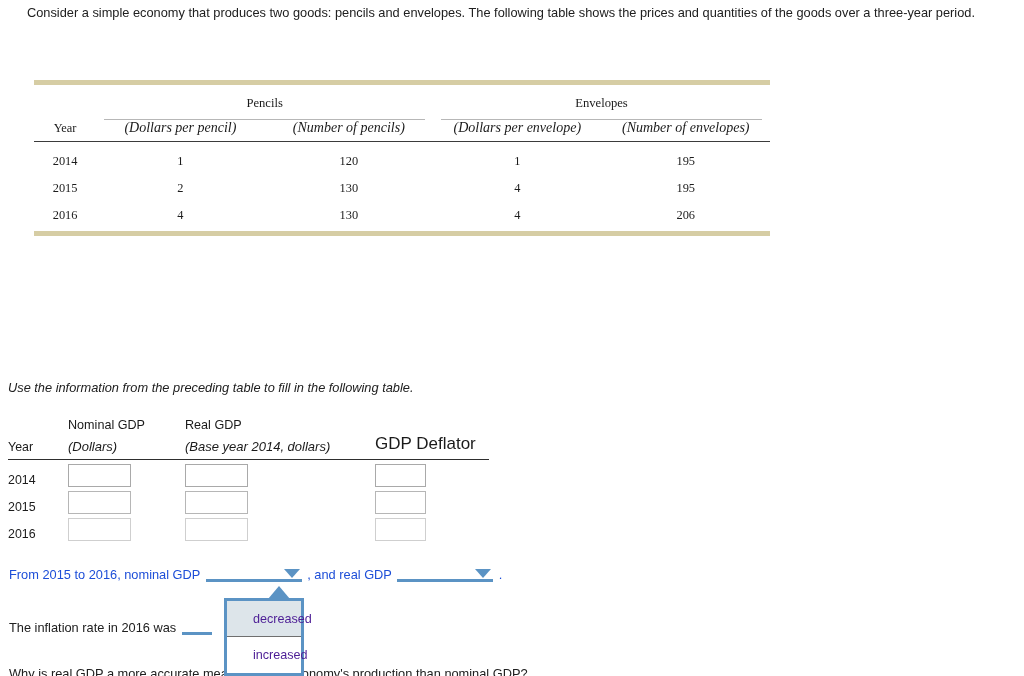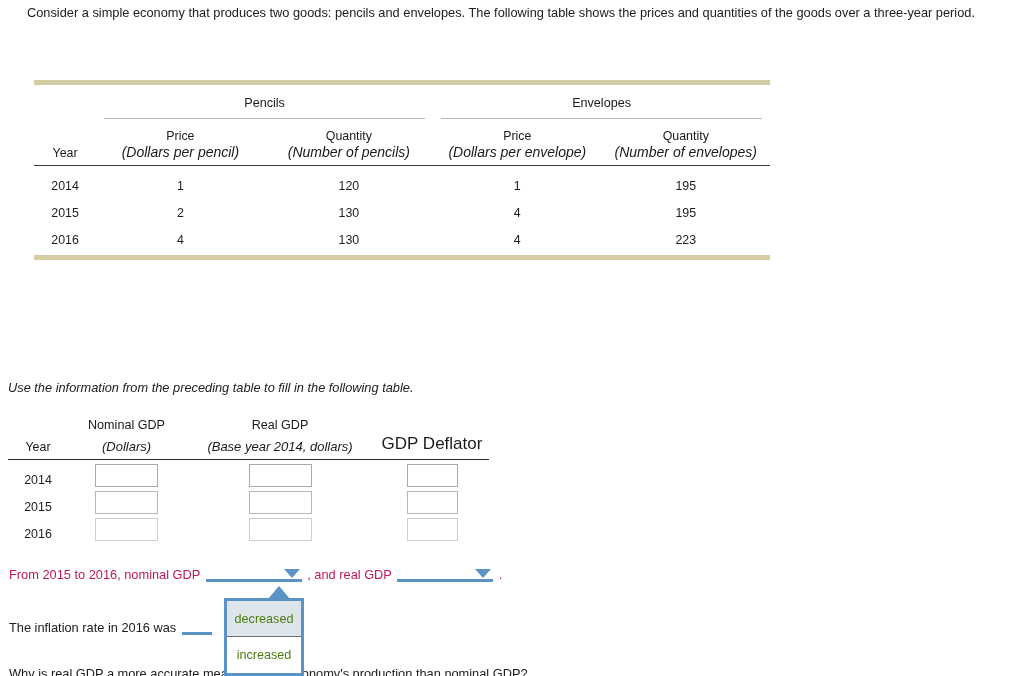--- a/index.html
+++ b/index.html
@@ -45,20 +45,21 @@
   .tbl1 {
     border-collapse: collapse;
     width: 100%;
     table-layout: fixed;
   }
   .tbl1 td, .tbl1 th {
     padding: 0;
     font-weight: normal;
     text-align: center;
     vertical-align: bottom;
+    font-family: Liberation Serif, serif;
   }
   .col-year { width: 62px; }
   .col-d    { width: 168px; }
 
   .grp-label {
     font-weight: bold;
     font-size: 12.6px;
     padding-bottom: 3px !important;
     padding-top: 11px !important;
   }
@@ -114,21 +115,20 @@
     top: 412px;
     width: 481px;
   }
   .tbl2 {
     border-collapse: collapse;
     table-layout: fixed;
     width: 481px;
   }
   .tbl2 td, .tbl2 th {
     padding: 0;
-    text-align: center;
     vertical-align: bottom;
     font-weight: normal;
   }
   .t2-c1 { width: 60px; }
   .t2-c2 { width: 117px; }
   .t2-c3 { width: 190px; }
   .t2-c4 { width: 114px; }
 
   .t2-top {
     font-weight: bold;
@@ -172,21 +172,21 @@
   .inputbox.fade1 { border-color: #b6b6b6; }
   .inputbox.fade2 { border-color: #cfcfcf; }
 
   
   .sentence-1 {
     position: absolute;
     left: 9px;
     top: 566px;
     font-size: 12.8px;
     white-space: nowrap;
-    color: #be185d;
+    color: #1d4ed8;
   }
   .sentence-2 {
     position: absolute;
     left: 9px;
     top: 619px;
     font-size: 12.8px;
     white-space: nowrap;
     color: #202020;
   }
   .sentence-3 {
@@ -254,26 +254,25 @@
     top: 586px;
     width: 0; height: 0;
     border-left: 11px solid transparent;
     border-right: 11px solid transparent;
     border-bottom: 13px solid #5b93c4;
     z-index: 41;
   }
   .dd-option {
     height: 36px;
     line-height: 36px;
-    padding-left: 0;
+    padding-left: 26px;
     font-size: 12.6px;
-    color: #4d7c0f;
+    color: #4c1d95;
     background: #ffffff;
     white-space: nowrap;
-    text-align: center;
   }
   .dd-option.selected {
     background: #dde5ea;
     border-bottom: 1px solid #6f6f6f;
   }
 </style>
 </head>
 <body>
 
 <div class="intro">Consider a simple economy that produces two goods: pencils and envelopes. The following table shows the prices and quantities of the goods over a three-year period.</div>
@@ -296,27 +295,20 @@
       </tr>
       <tr>
         <td class="grp-rule-cell"></td>
         <td class="grp-rule-cell" colspan="2">
             <div class="grp-rule"></div>
           </td>
         <td class="grp-rule-cell" colspan="2">
             <div class="grp-rule"></div>
           </td>
       </tr>
-      <tr>
-        <td></td>
-        <td class="sub-head">Price</td>
-        <td class="sub-head">Quantity</td>
-        <td class="sub-head">Price</td>
-        <td class="sub-head">Quantity</td>
-      </tr>
       <tr class="hdr-bottom">
         <td class="yearhead">Year</td>
         <td class="sub-unit">(Dollars per pencil)</td>
         <td class="sub-unit">(Number of pencils)</td>
         <td class="sub-unit">(Dollars per envelope)</td>
         <td class="sub-unit">(Number of envelopes)</td>
       </tr>
     </thead>
     <tbody>
       <tr>
@@ -331,21 +323,21 @@
         <td>2</td>
         <td>130</td>
         <td>4</td>
         <td>195</td>
       </tr>
       <tr>
         <td>2016</td>
         <td>4</td>
         <td>130</td>
         <td>4</td>
-        <td>223</td>
+        <td>206</td>
       </tr>
     </tbody>
   </table>
   <div class="rule-tan" style="margin-top:8px;"></div>
 </div>
 
 <div class="instruction">Use the information from the preceding table to fill in the following table.</div>
 
 <div class="tbl2-wrap">
   <table class="tbl2">

